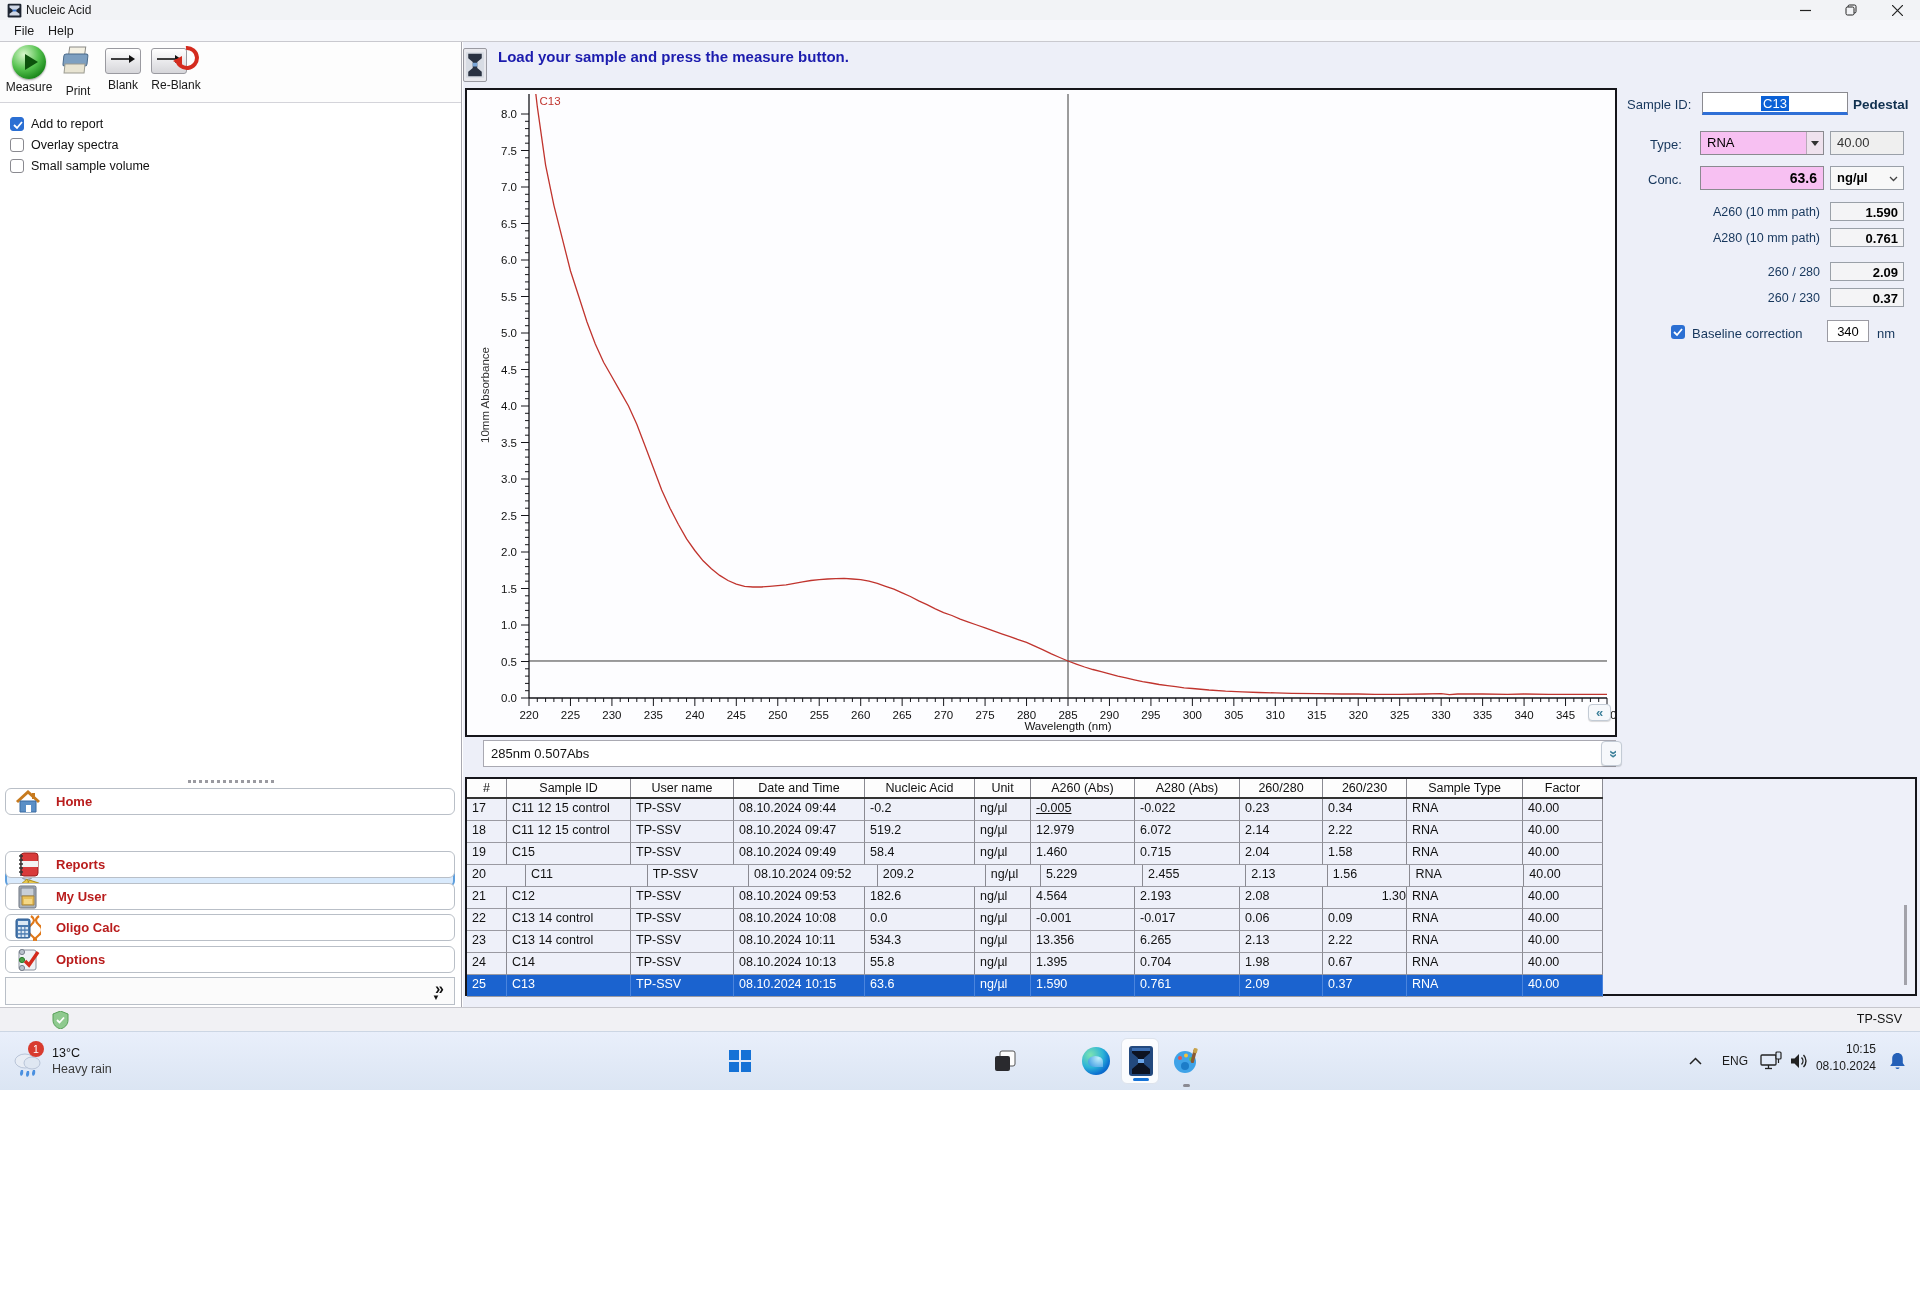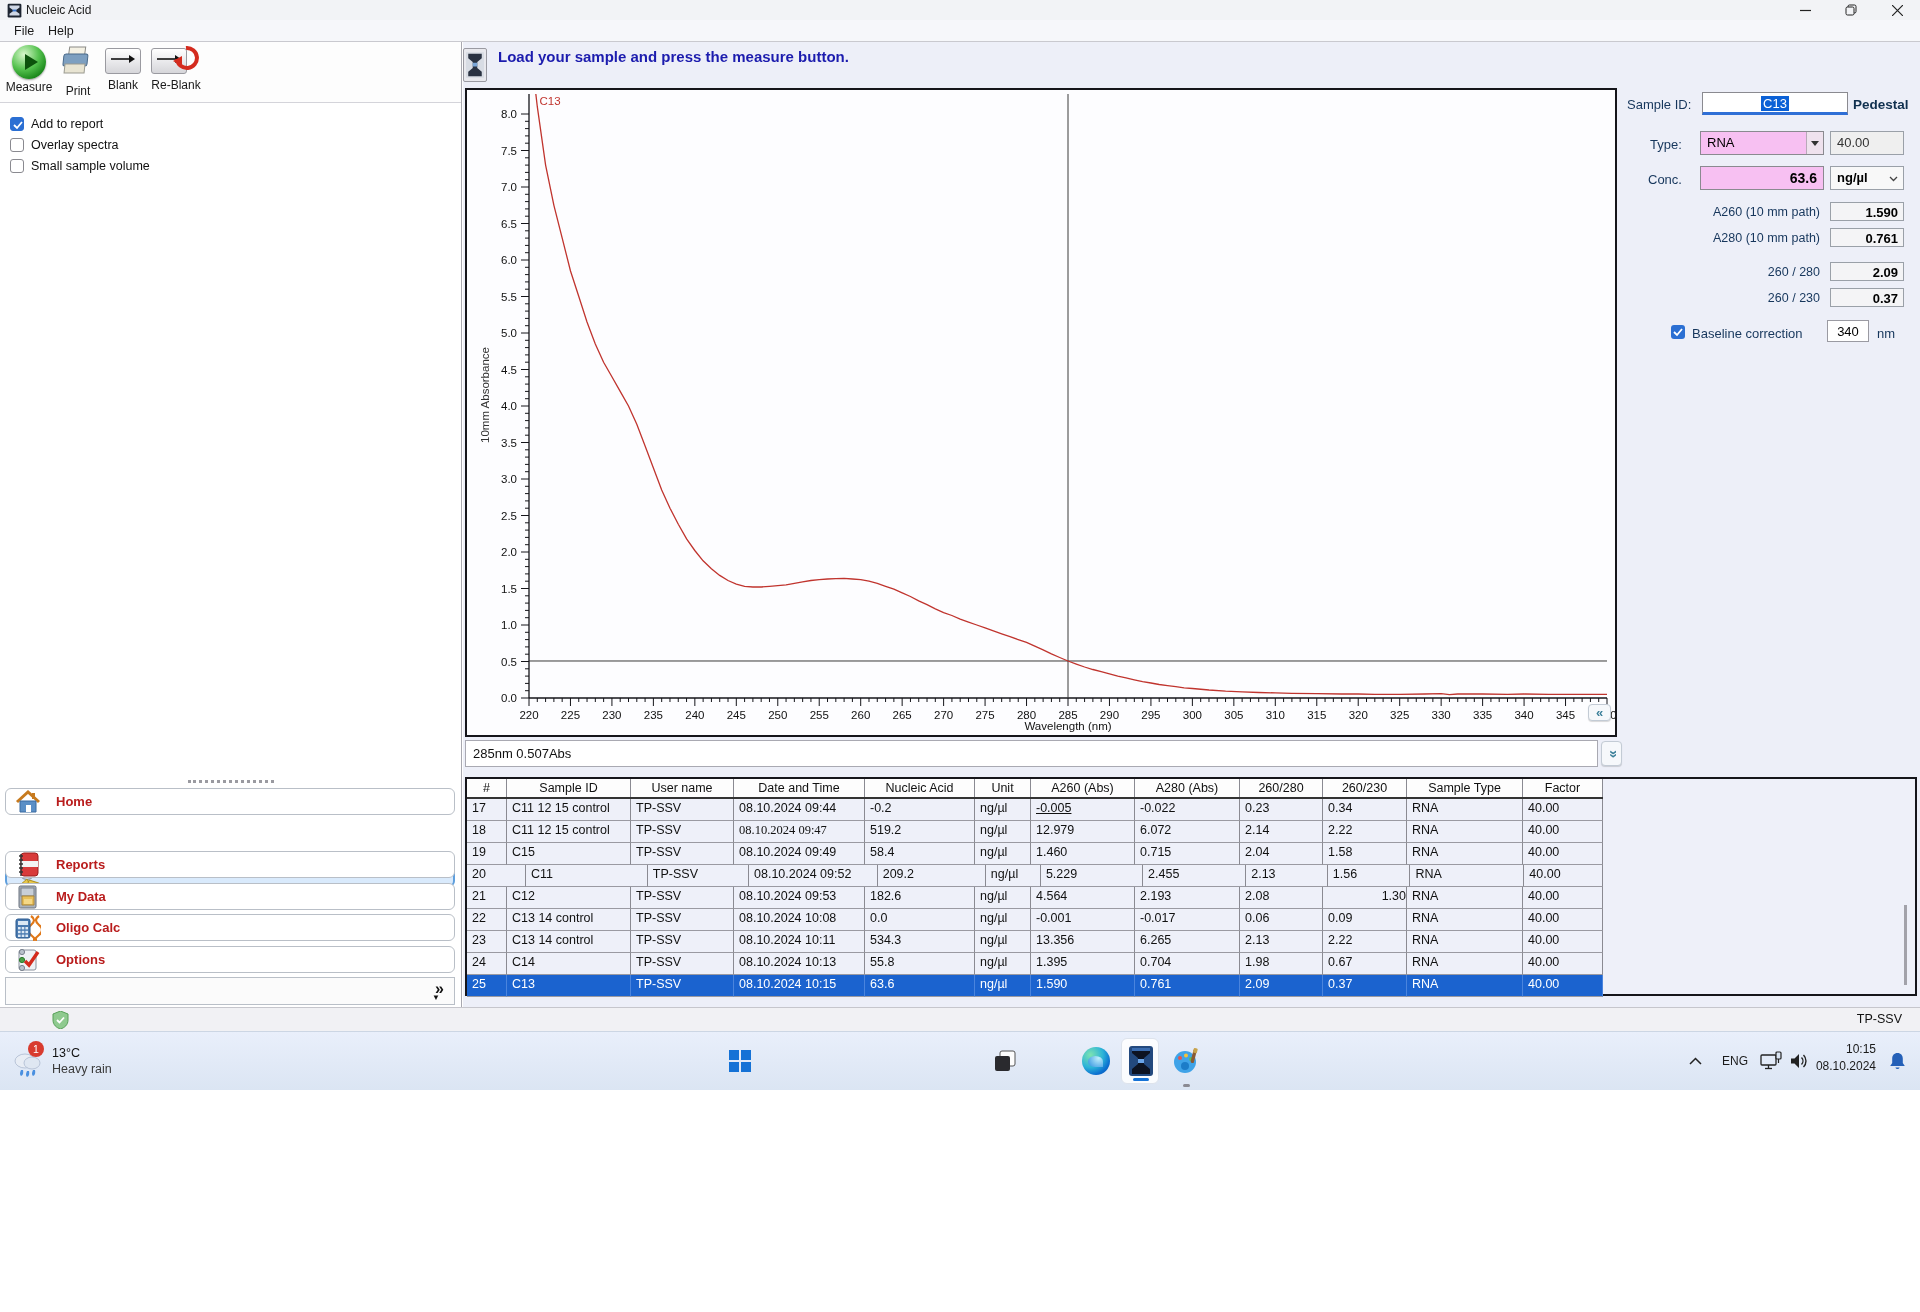--- a/index.html
+++ b/index.html
@@ -32,21 +32,21 @@
   .navitem.sel { background:#d9eafc; border:2px solid #5f9fdd; }
   .navitem .nlbl { font-size:13px; font-weight:bold; color:#b91c1c; margin-left:14px; }
   .navitem .nic { width:28px; height:24px; margin-left:8px; display:flex; align-items:center; justify-content:center; }
   .navmore { position:absolute; left:5px; width:450px; height:28px; border:1px solid #b9bfc7; background:#fbfbfb; }
   .splitdots { position:absolute; left:188px; width:86px; border-top:3px dotted #9a9aa0; }
 
   
   .main-bg { left:463px; top:42px; width:1457px; height:965px; background:#edeff8; }
   .msgtext { font-size:15px; font-weight:bold; color:#1c1cae; }
   .chartbox { left:465px; top:88px; width:1152px; height:649px; background:#fdfdff; border:2px solid #15151a; }
-  .readout { left:465px; top:740px; width:1133px; height:27px; background:#fff; border:1px solid #a9a9b2; font-size:13px; color:#111; display:flex; align-items:center; padding-left:7px; }
+  .readout { left:483px; top:740px; width:1133px; height:27px; background:#fff; border:1px solid #a9a9b2; font-size:13px; color:#111; display:flex; align-items:center; padding-left:7px; }
   .chevbtn { background:#f6f8fb; border:1px solid #c3cbd5; border-radius:4px; color:#3b7f99; font-weight:bold; display:flex; align-items:center; justify-content:center; box-shadow:0 1px 1px rgba(0,0,0,.15); }
 
   
   .plabel { position:absolute; font-size:13px; color:#16365c; }
   .pbox { position:absolute; border:1px solid #9aa0a8; background:#f4f4f6; font-size:13px; }
   .pvalue { font-weight:bold; color:#000; text-align:right; padding-right:5px; }
   .pink { background:#f7c0f2; }
   .ddarrow { position:absolute; right:0; top:0; bottom:0; width:17px; border-left:1px solid #b9a9b9; display:flex; align-items:center; justify-content:center; }
 
   
@@ -189,21 +189,21 @@
         </div>
         <div class="navitem" style="top: 841px;">
           <span class="nic">
             <svg width="24" height="26" viewBox="0 0 24 26">
               <rect x="3" y="2" width="17" height="22" rx="1.5" fill="#aab2bc" stroke="#6a727e"></rect>
               <rect x="5" y="4" width="13" height="8" fill="#c8cfd8" stroke="#7a828e"></rect>
               <path d="M6 12 h12 v9 h-12 z" fill="#e8c05a" stroke="#a8843a"></path>
               <rect x="8" y="15" width="8" height="5" fill="#f4d887"></rect>
             </svg>
           </span>
-          <span class="nlbl">My Data</span>
+          <span class="nlbl">My User</span>
         </div>
         <div class="navitem" style="top: 872px;">
           <span class="nic">
             <svg width="26" height="26" viewBox="0 0 26 26">
               <path d="M16 1 q6 4 0 9 q-6 5 0 10 q6 5 2 5 M24 1 q-6 4 0 9 q6 5 0 10 q-6 5 -2 5" stroke="#e07818" stroke-width="2.2" fill="none"></path>
               <rect x="1" y="4" width="14" height="19" rx="2" fill="#4a7ab0" stroke="#2a5a90"></rect>
               <rect x="3" y="6" width="10" height="4" fill="#dce8f4"></rect>
               <g fill="#dce8f4">
                 <rect x="3" y="12" width="2.6" height="2.4"></rect>
                 <rect x="6.7" y="12" width="2.6" height="2.4"></rect>
@@ -606,21 +606,21 @@
           <div class="tcell" style="width: 105px;">-0.022</div>
           <div class="tcell" style="width: 83px;">0.23</div>
           <div class="tcell" style="width: 84px;">0.34</div>
           <div class="tcell" style="width: 116px;">RNA</div>
           <div class="tcell" style="width: 80px;">40.00</div>
         </div>
         <div class="trow ">
           <div class="tcell" style="width: 40px;">18</div>
           <div class="tcell" style="width: 124px;">C11 12 15 control</div>
           <div class="tcell" style="width: 103px;">TP-SSV</div>
-          <div class="tcell" style="width: 131px; font-family: Liberation Serif, serif;">08.10.2024 09:47</div>
+          <div class="tcell" style="width: 131px;">08.10.2024 09:47</div>
           <div class="tcell" style="width: 110px;">519.2</div>
           <div class="tcell" style="width: 56px;">ng/µl</div>
           <div class="tcell" style="width: 104px;">12.979</div>
           <div class="tcell" style="width: 105px;">6.072</div>
           <div class="tcell" style="width: 83px;">2.14</div>
           <div class="tcell" style="width: 84px;">2.22</div>
           <div class="tcell" style="width: 116px;">RNA</div>
           <div class="tcell" style="width: 80px;">40.00</div>
         </div>
         <div class="trow ">

